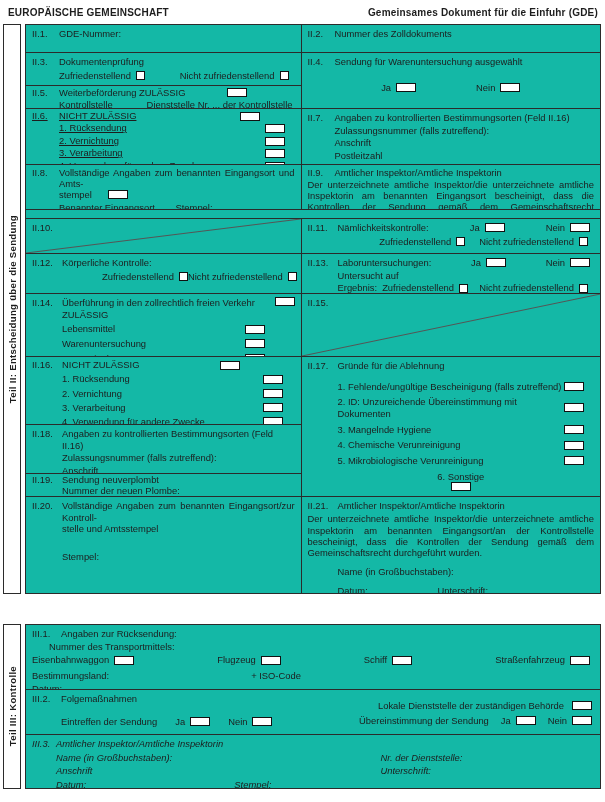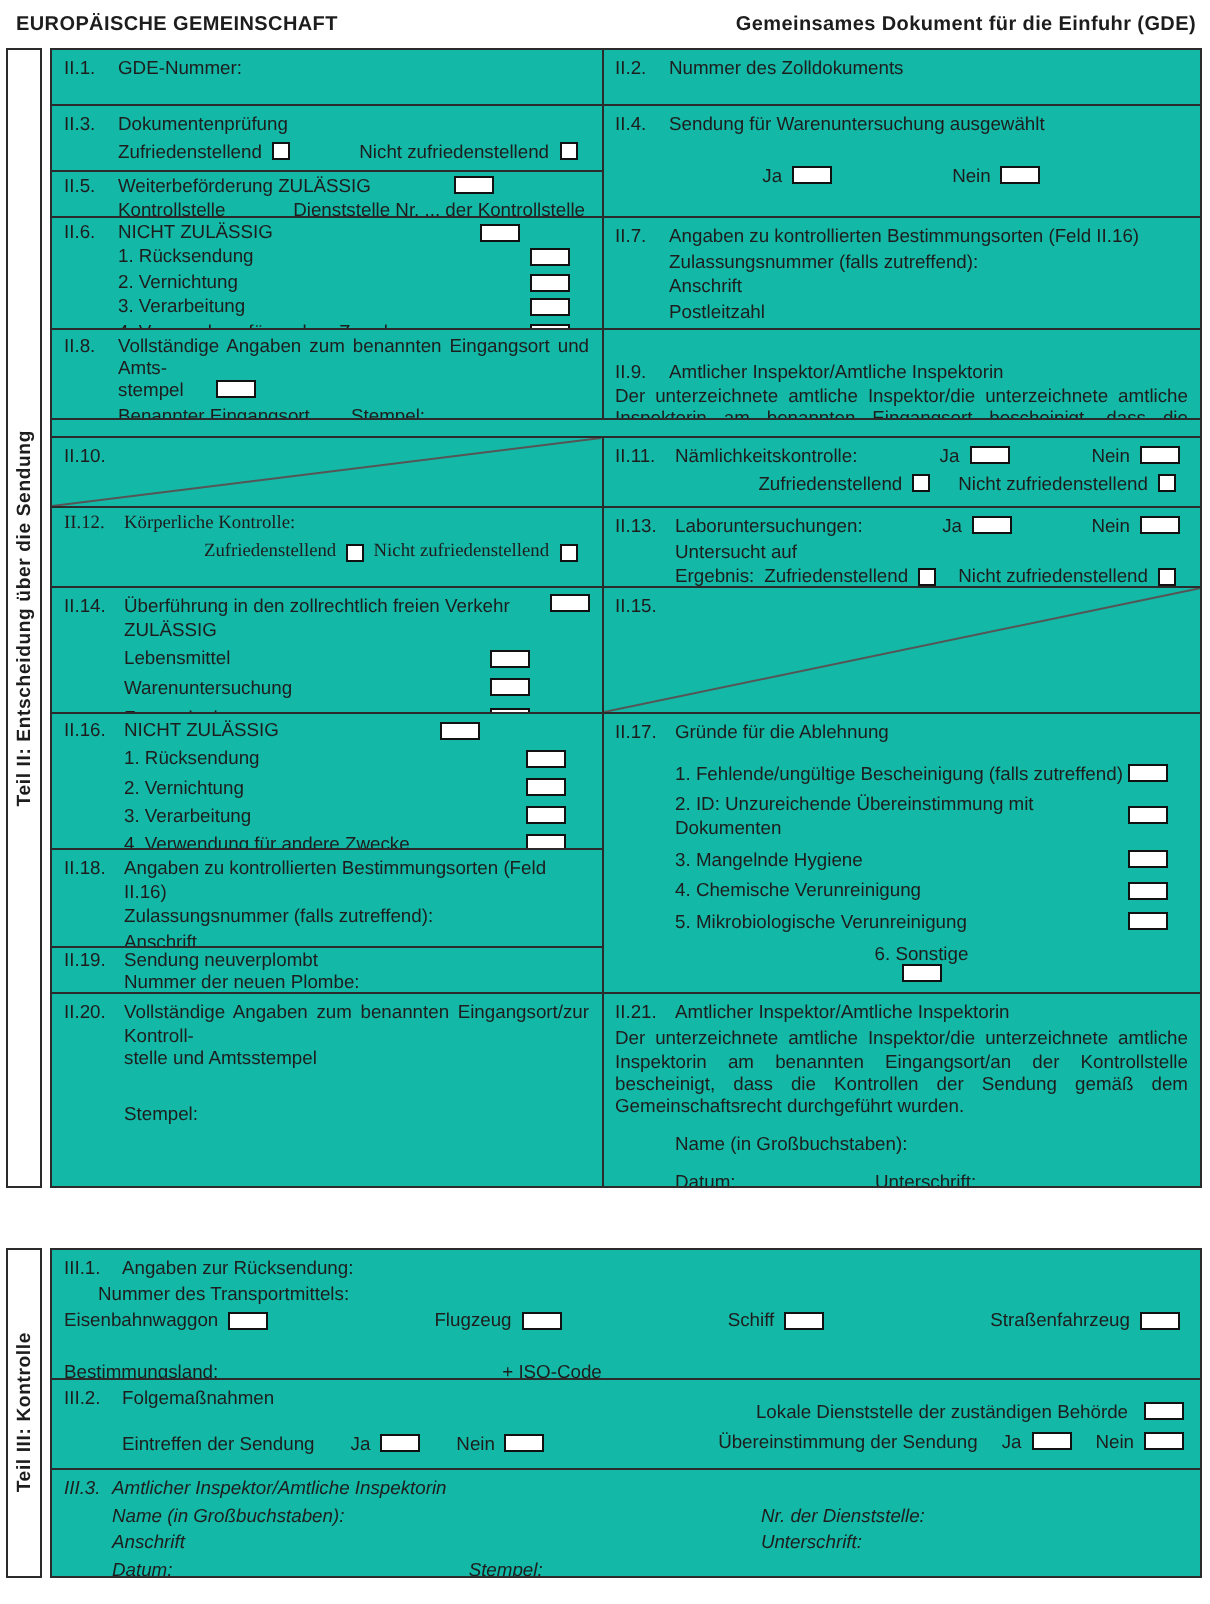--- a/index.html
+++ b/index.html
@@ -118,21 +118,21 @@
         <span class="num">II.5.</span>
         <span>Weiterbeförderung ZULÄSSIG</span>
         <span class="bx" style="margin-left:42px;"></span>
       </div>
       <div class="spread ind" style="justify-content:space-between;padding-right:2px;">
         <span>Kontrollstelle</span>
         <span>Dienststelle Nr. ... der Kontrollstelle</span>
       </div>
     </div>
 
-    <div class="cell bb br" style="grid-column:1;grid-row:4;padding-top:2px;">
+    <div class="cell bb br" style="grid-column:1;grid-row:4;padding-top:2px;text-decoration:underline;">
       <div class="fl item-line" style="align-items:center;">
         <span class="num">II.6.</span>
         <span>NICHT ZULÄSSIG</span>
         <span class="bx" style="margin-left:auto;margin-right:35px;"></span>
       </div>
       <div class="item item-line" style="padding-right:10px;">
           <span>1. Rücksendung</span>
           <span class="bx"></span>
         </div>
       <div class="item item-line" style="padding-right:10px;">
@@ -164,21 +164,21 @@
         <span class="lbl just">Vollständige Angaben zum benannten Eingangsort und Amts-</span>
         </div>
       <div class="ind"><span>stempel</span>
         <span class="bx" style="margin-left:14px;"></span></div>
       <div class="ind" style="margin-top:2px;">
         <span>Benannter Eingangsort</span>
         <span style="margin-left:18px;">Stempel:</span>
       </div>
 
     </div>
-    <div class="cell bb" style="grid-column:2;grid-row:5;padding-top:2px;line-height:1.18;margin-top:13px;">
+    <div class="cell bb" style="grid-column:2;grid-row:5;padding-top:2px;line-height:1.18;">
       <div class="fl">
           <span class="num">II.9.</span>
         <span class="lbl">Amtlicher Inspektor/Amtliche Inspektorin</span>
         </div>
       <div class="just p">Der unterzeichnete amtliche Inspektor/die unterzeichnete amtliche Inspektorin am benannten Eingangsort bescheinigt, dass die Kontrollen der Sendung gemäß dem Gemeinschaftsrecht durchgeführt werden.</div>
     </div>
 
     <div class="cell bb spacer" style="grid-row:6;padding:0;"></div>
 
     <div class="cell bb br" style="grid-column:1;grid-row:7;">
@@ -207,21 +207,21 @@
             <span>Zufriedenstellend</span>
           <span class="cbx"></span>
           </span>
         <span class="jn">
             <span>Nicht zufriedenstellend</span>
           <span class="cbx"></span>
           </span>
       </div>
     </div>
 
-    <div class="cell bb br" style="grid-column:1;grid-row:8;font-family:Liberation Serif, serif;">
+    <div class="cell bb br" style="grid-column:1;grid-row:8;">
       <div class="fl">
           <span class="num" style="flex-basis:30px;">II.12.</span>
         <span class="lbl">Körperliche Kontrolle:</span>
         </div>
       <div class="spread" style="justify-content:space-between;padding-left:70px;padding-right:6px;margin-top:2px;">
         <span class="jn">
             <span>Zufriedenstellend</span>
           <span class="cbx"></span>
           </span>
         <span class="jn">
@@ -409,21 +409,21 @@
           </span>
         <span class="jn">
             <span>Schiff</span>
           <span class="bx"></span>
           </span>
         <span class="jn">
             <span>Straßenfahrzeug</span>
           <span class="bx"></span>
           </span>
       </div>
-      <div class="spread" style="margin-top:14px;">
+      <div class="spread" style="margin-top:4px;">
         <span>Bestimmungsland:</span>
         <span style="margin-left:142px;">+ ISO-Code</span>
       </div>
       <div style="margin-top:1px;">Datum:</div>
     </div>
 
     <div class="cell bb" style="grid-row:2;">
       <div class="spread" style="align-items:flex-start;">
         <div style="flex:1 1 48%;">
           <div class="fl">

